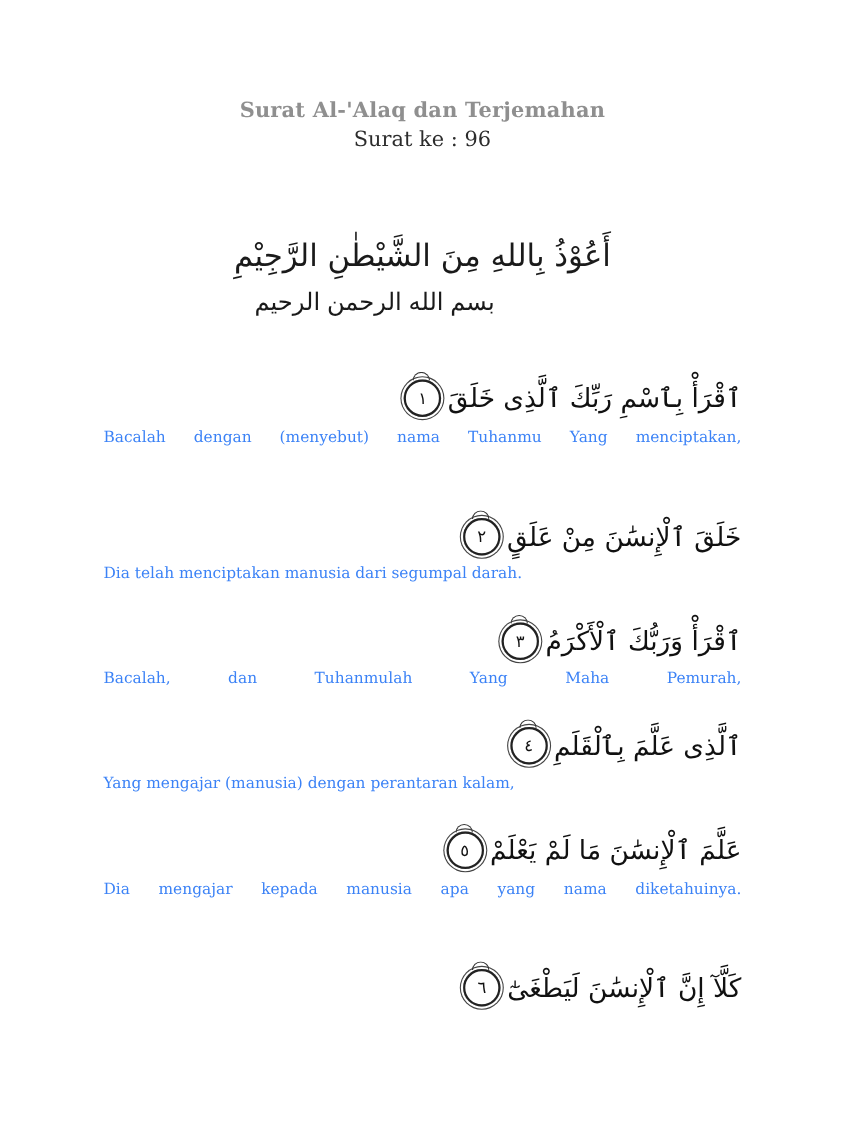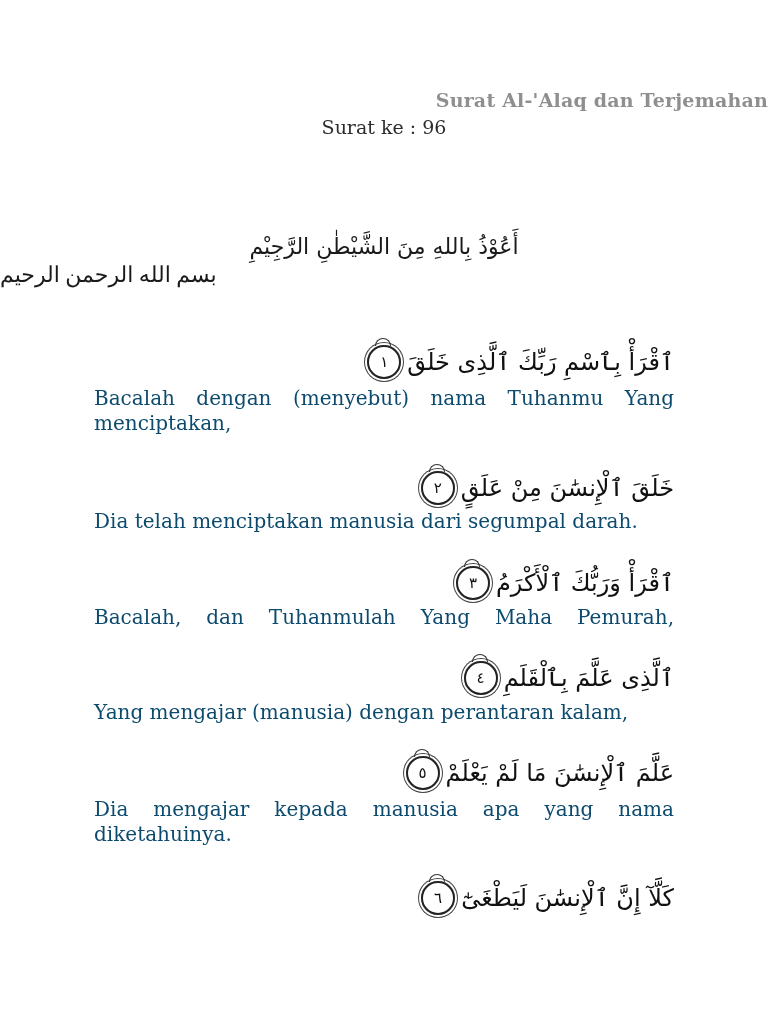--- a/index.html
+++ b/index.html
@@ -1,27 +1,27 @@
 <!DOCTYPE html>
 <html><head>
   <meta charset="utf-8">
   <style>
     html, body { margin: 0; padding: 0; background: #ffffff; }
     body { width: 768px; height: 1024px; position: relative; overflow: hidden; font-family: "Liberation Serif", "DejaVu Serif", serif; color: #2a2a2a; }
     .header { position: absolute; top: 86px; left: 0; width: 768px; text-align: center; }
-    .title { font-family: "DejaVu Serif", serif; font-weight: bold; color: #8f8f8f; font-size: 19px; line-height: 28px; letter-spacing: 0.2px; text-align: right; }
+    .title { font-family: "DejaVu Serif", serif; font-weight: bold; color: #8f8f8f; font-size: 19px; line-height: 28px; letter-spacing: 0.2px; }
     .sub { font-family: "DejaVu Serif", serif; font-size: 19px; line-height: 27px; color: #2c2c2c; }
-    .ta-awwudz { position: absolute; top: 230px; left: 0; width: 768px; text-align: center; direction: rtl; font-family: "DejaVu Sans", sans-serif; font-size: 22px; line-height: 34px; color: #1a1a1a; }
-    .basmalah { position: absolute; top: 258px; left: 0; width: 681px; text-align: left; direction: rtl; font-family: Liberation Serif, serif; font-size: 22px; line-height: 34px; color: #1a1a1a; }
+    .ta-awwudz { position: absolute; top: 216px; left: 0; width: 768px; text-align: center; direction: rtl; font-family: "DejaVu Sans", sans-serif; font-size: 28px; line-height: 34px; color: #1a1a1a; }
+    .basmalah { position: absolute; top: 258px; left: 0; width: 681px; text-align: center; direction: rtl; font-family: Liberation Sans, sans-serif; font-size: 22px; line-height: 34px; color: #1a1a1a; }
     .verse { position: absolute; left: 94px; width: 580px; }
     .arabic { direction: rtl; text-align: right; font-family: "DejaVu Sans", sans-serif; font-size: 24px; line-height: 40px; color: #111; display: flex; flex-direction: row; justify-content: flex-start; align-items: center; }
     .arabic-text { white-space: nowrap; }
     .ayah-mark { display: inline-flex; align-items: center; justify-content: center; width: 30px; height: 30px; border: 2px solid #222; border-radius: 50%; margin-right: 6px; font-size: 15px; position: relative; box-shadow: 0 0 0 2px #fff, 0 0 0 3px #444; }
     .ayah-mark::before { content: ""; position: absolute; top: -9px; left: 6px; width: 14px; height: 7px; border: 1.5px solid #333; border-bottom: none; border-radius: 8px 8px 0 0; }
-    .translation { font-family: "DejaVu Serif", serif; font-size: 20px; line-height: 25px; color: #0c4a6e; text-align: justify; text-align-last: justify; }
+    .translation { font-family: "DejaVu Serif", serif; font-size: 14px; line-height: 25px; color: #3b82f6; text-align: justify; text-align-last: justify; }
     .translation.last-left { text-align-last: left; }
   </style>
 </head>
 <body>
 
 <div class="header">
   <div class="title">Surat Al-'Alaq dan Terjemahan</div>
   <div class="sub">Surat ke : 96</div>
 </div>
 

